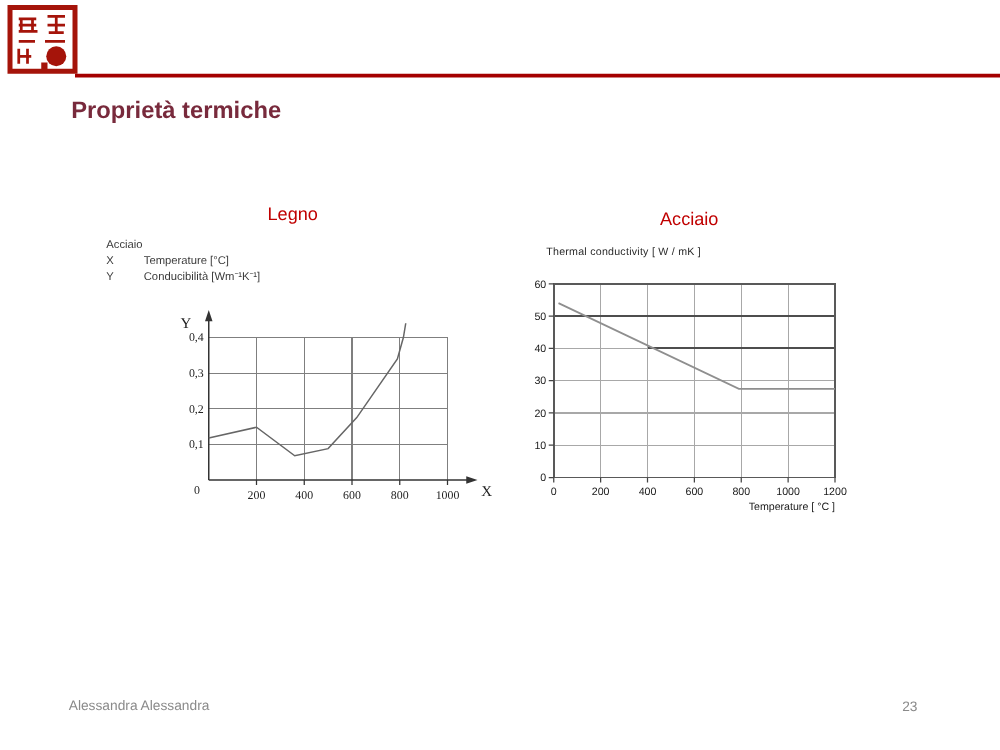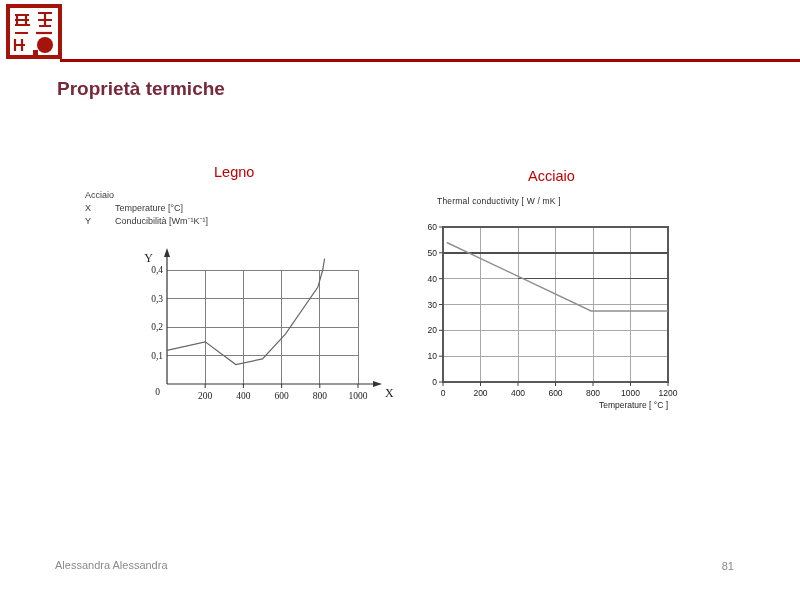--- a/index.html
+++ b/index.html
@@ -159,15 +159,15 @@
         <text x="12" y="35.83333333333334" text-anchor="end" font-size="8.5" fill="#1a1a1a" font-family="&quot;Liberation Sans&quot;,sans-serif">50</text>
         <line x1="14" y1="7" x2="18" y2="7" stroke="#444"></line>
         <text x="12" y="10" text-anchor="end" font-size="8.5" fill="#1a1a1a" font-family="&quot;Liberation Sans&quot;,sans-serif">60</text>
         <text x="243" y="188" text-anchor="end" font-size="8.5" fill="#1a1a1a" font-family="&quot;Liberation Sans&quot;,sans-serif">Temperature  [ °C ]</text>
         <polyline points="21.8,22.5 166.1,91.0 243.0,91.0" fill="none" stroke="#8f8f8f" stroke-width="1.4"></polyline>
       </svg>
   </div>
 
 
   <div class="footer-author">Alessandra Alessandra</div>
-  <div class="footer-page">81</div>
+  <div class="footer-page">23</div>
 
 </div>
 
 </body></html>

